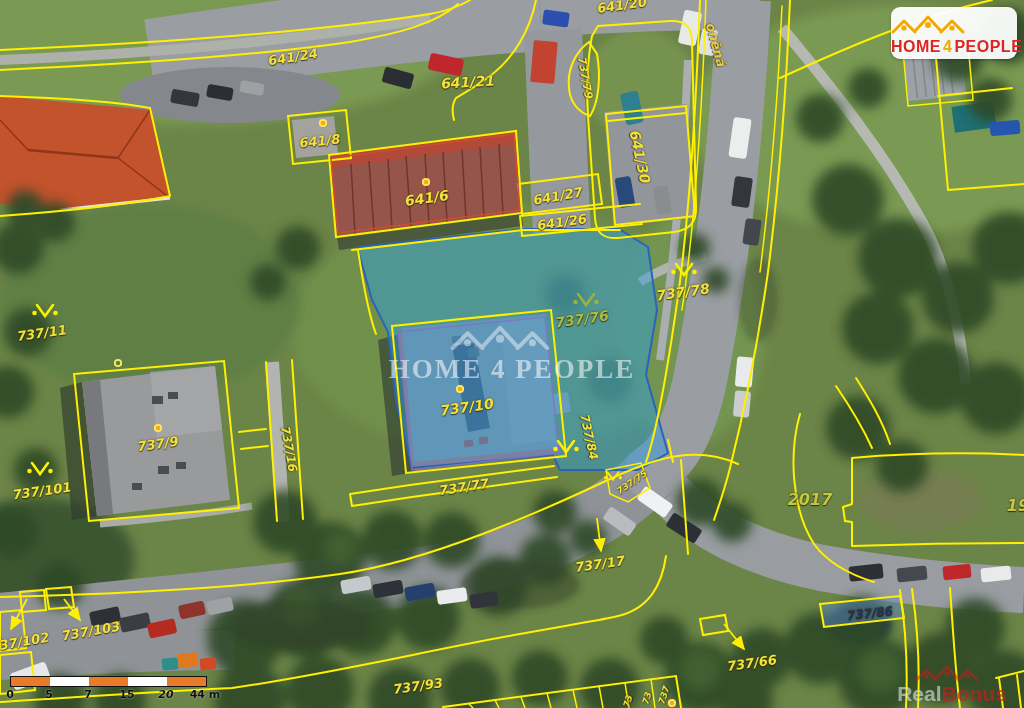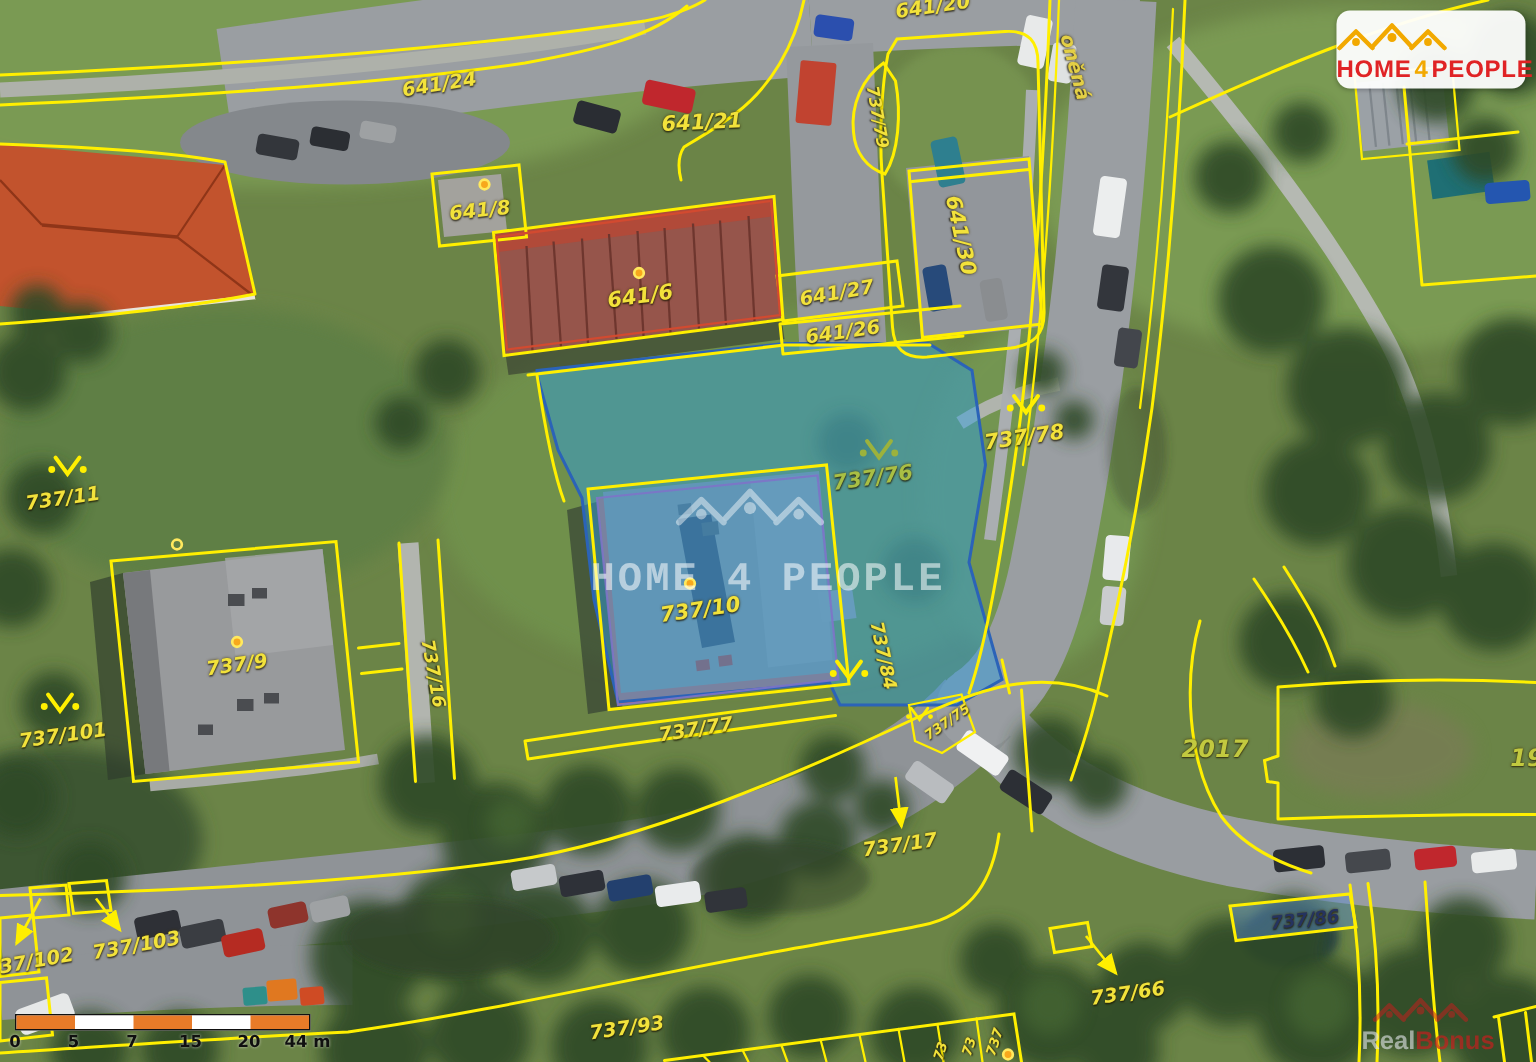--- a/index.html
+++ b/index.html
@@ -12,27 +12,27 @@
   
   #logo{position:absolute;left:891px;top:7px;width:126px;height:52px;background:rgba(255,255,255,.94);
     border-radius:9px;box-shadow:0 1px 3px rgba(0,0,0,.25);display:flex;flex-direction:column;
     justify-content:center;gap:1px;}
   #logo .logo-text{font-family:"Liberation Sans",sans-serif;font-weight:bold;font-size:16px;
     letter-spacing:.5px;line-height:1;}
   #logo .logo-text .w1,#logo .logo-text .w3{color:#e02325;}
   #logo .logo-text .w2{color:#f2a900;padding:0 2px;}
   
   #wm-center{position:absolute;left:512px;top:369px;transform:translate(-50%,-50%);
-    font-family:Liberation Mono, monospace;font-weight:bold;font-size:27px;letter-spacing:2px;
-    color:rgba(255,255,255,.55);white-space:nowrap;pointer-events:none;margin-top:18px;}
+    font-family:Liberation Serif, serif;font-weight:bold;font-size:27px;letter-spacing:2px;
+    color:rgba(255,255,255,.55);white-space:nowrap;pointer-events:none;}
   #wm-center-icon{position:absolute;left:500px;top:338px;transform:translate(-50%,-50%);
     opacity:.5;pointer-events:none;}
   
   #wm-corner{position:absolute;left:952px;top:694px;transform:translate(-50%,-50%);
-    font-family:"Liberation Sans",sans-serif;font-weight:bold;font-size:17px;white-space:nowrap;
+    font-family:"Liberation Sans",sans-serif;font-weight:bold;font-size:21px;white-space:nowrap;
     pointer-events:none;}
   #wm-corner .p1{color:rgba(225,228,230,.62);}
   #wm-corner .p2{color:rgba(200,30,30,.68);}
   #wm-corner-icon{position:absolute;left:947px;top:674px;transform:translate(-50%,-50%);
     opacity:.55;pointer-events:none;}
   
   #scalebar{position:absolute;left:10px;top:676px;width:195px;height:9px;border:1px solid #111;
     display:flex;background:#fff;}
   #scalebar .seg{flex:1 1 auto;height:100%;}
   #scalebar-labels{position:absolute;left:10px;top:688px;width:230px;height:14px;
@@ -438,17 +438,17 @@
       <div class="seg" style="background: rgb(255, 255, 255);"></div>
       <div class="seg" style="background: rgb(232, 123, 40);"></div>
       <div class="seg" style="background: rgb(255, 255, 255);"></div>
       <div class="seg" style="background: rgb(232, 123, 40);"></div>
     </div>
 <div id="scalebar-labels">
       <span style="left: 0px;">0</span>
       <span style="left: 39px;">5</span>
       <span style="left: 78px;">7</span>
       <span style="left: 117px; text-align: right;">15</span>
-      <span style="left: 156px;">20</span>
+      <span style="left: 156px; font-style: italic;">20</span>
       <span style="left: 195px;">44 m</span>
     </div>
 
 </div>
 
 </body></html>

